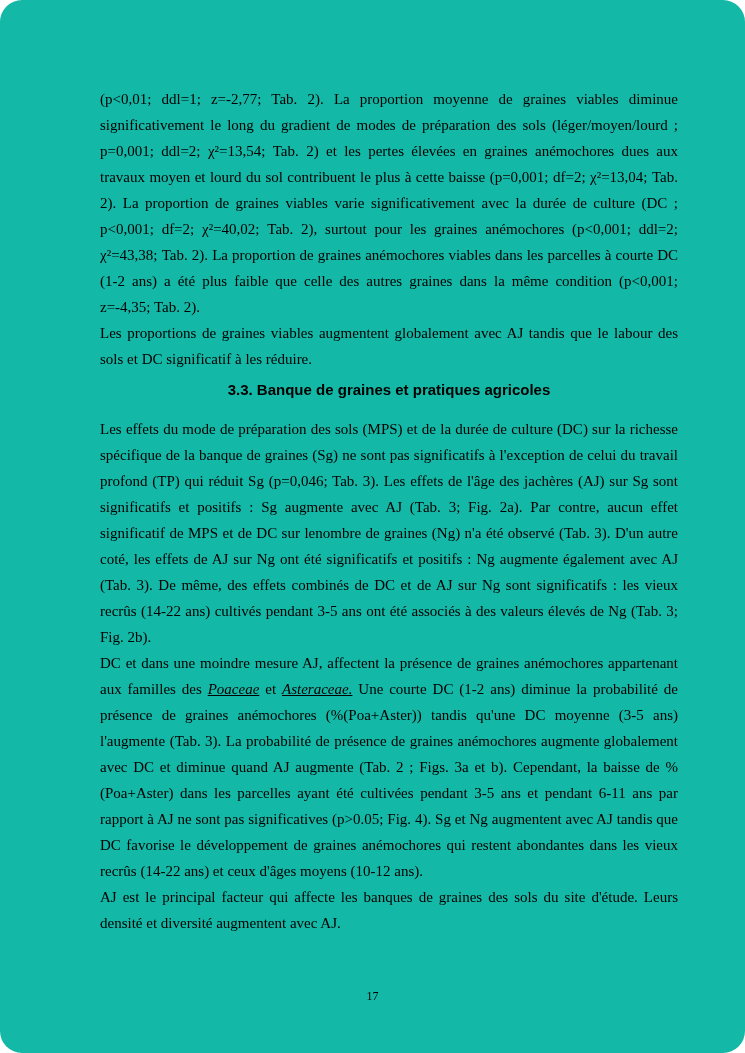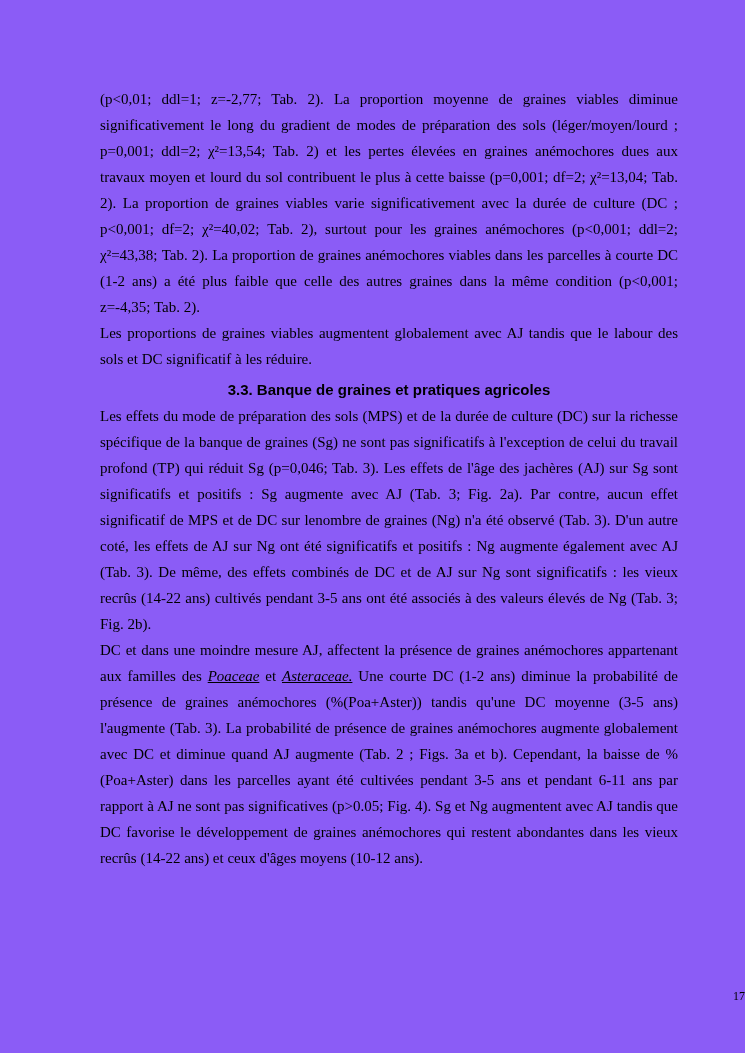--- a/index.html
+++ b/index.html
@@ -14,55 +14,56 @@
       overflow: hidden;
       font-family: "Liberation Serif", serif;
       color: #000000;
     }
     .page {
       position: absolute;
       top: 0;
       left: 0;
       width: 745px;
       height: 1053px;
-      background: #8b5cf6;
+      background: #14b8a6;
+      border-radius: 22px;
     }
     .content {
       position: absolute;
       left: 100px;
       top: 86px;
       width: 578px;
       font-size: 15px;
       line-height: 26px;
       text-align: justify;
     }
     .content p {
       margin: 0;
       padding: 0;
       text-align: justify;
     }
     .section-heading {
-      margin: 4px 0 0 0;
+      margin: 4px 0 13px 0;
       padding: 0;
       text-align: center;
       font-family: "Liberation Sans", sans-serif;
       font-weight: bold;
       font-size: 15px;
       line-height: 27px;
     }
     .species {
       font-style: italic;
       text-decoration: underline;
     }
     .page-number {
       position: absolute;
       left: 0;
       right: 0;
       top: 986px;
-      text-align: right;
+      text-align: center;
       font-size: 12px;
       line-height: 20px;
       font-family: "Liberation Serif", serif;
     }
   </style>
 </head>
 <body>
 
 <div class="page">
   <div class="content">
@@ -70,17 +71,18 @@
     <p>(p&lt;0,01; ddl=1; z=-2,77; Tab. 2). La proportion moyenne de graines viables diminue significativement le long du gradient de modes de préparation des sols (léger/moyen/lourd ; p=0,001; ddl=2; χ²=13,54; Tab. 2) et les pertes élevées en graines anémochores dues aux travaux moyen et lourd du sol contribuent le plus à cette baisse (p=0,001; df=2; χ²=13,04; Tab. 2). La proportion de graines viables varie significativement avec la durée de culture (DC ; p&lt;0,001; df=2; χ²=40,02; Tab. 2), surtout pour les graines anémochores (p&lt;0,001; ddl=2; χ²=43,38; Tab. 2). La proportion de graines anémochores viables dans les parcelles à courte DC (1-2 ans) a été plus faible que celle des autres graines dans la même condition (p&lt;0,001; z=-4,35; Tab. 2).</p>
 
     <p>Les proportions de graines viables augmentent globalement avec AJ tandis que le labour des sols et DC significatif à les réduire.</p>
 
     <h2 class="section-heading">3.3. Banque de graines et pratiques agricoles</h2>
 
     <p>Les effets du mode de préparation des sols (MPS) et de la durée de culture (DC) sur la richesse spécifique de la banque de graines (Sg) ne sont pas significatifs à l'exception de celui du travail profond (TP) qui réduit Sg (p=0,046; Tab. 3). Les effets de l'âge des jachères (AJ) sur Sg sont significatifs et positifs : Sg augmente avec AJ (Tab. 3; Fig. 2a). Par contre, aucun effet significatif de MPS et de DC sur lenombre de graines (Ng) n'a été observé (Tab. 3). D'un autre coté, les effets de AJ sur Ng ont été significatifs et positifs : Ng augmente également avec AJ (Tab. 3). De même, des effets combinés de DC et de AJ sur Ng sont significatifs : les vieux recrûs (14-22 ans) cultivés pendant 3-5 ans ont été associés à des valeurs élevés de Ng (Tab. 3; Fig. 2b).</p>
 
     <p><span>DC et dans une moindre mesure AJ, affectent la présence de graines anémochores appartenant aux familles des </span><span class="species">Poaceae</span><span> et </span><span class="species">Asteraceae.</span><span> Une courte DC (1-2 ans) diminue la probabilité de présence de graines anémochores (%(Poa+Aster)) tandis qu'une DC moyenne (3-5 ans) l'augmente (Tab. 3). La probabilité de présence de graines anémochores augmente globalement avec DC et diminue quand AJ augmente (Tab. 2 ; Figs. 3a et b). Cependant, la baisse de %(Poa+Aster) dans les parcelles ayant été cultivées pendant 3-5 ans et pendant 6-11 ans par rapport à AJ ne sont pas significatives (p&gt;0.05; Fig. 4). Sg et Ng augmentent avec AJ tandis que DC favorise le développement de graines anémochores qui restent abondantes dans les vieux recrûs (14-22 ans) et ceux d'âges moyens (10-12 ans).</span></p>
 
+    <p>AJ est le principal facteur qui affecte les banques de graines des sols du site d'étude. Leurs densité et diversité augmentent avec AJ.</p>
 
   </div>
 
   <div class="page-number">17</div>
 </div>
 
 </body></html>

